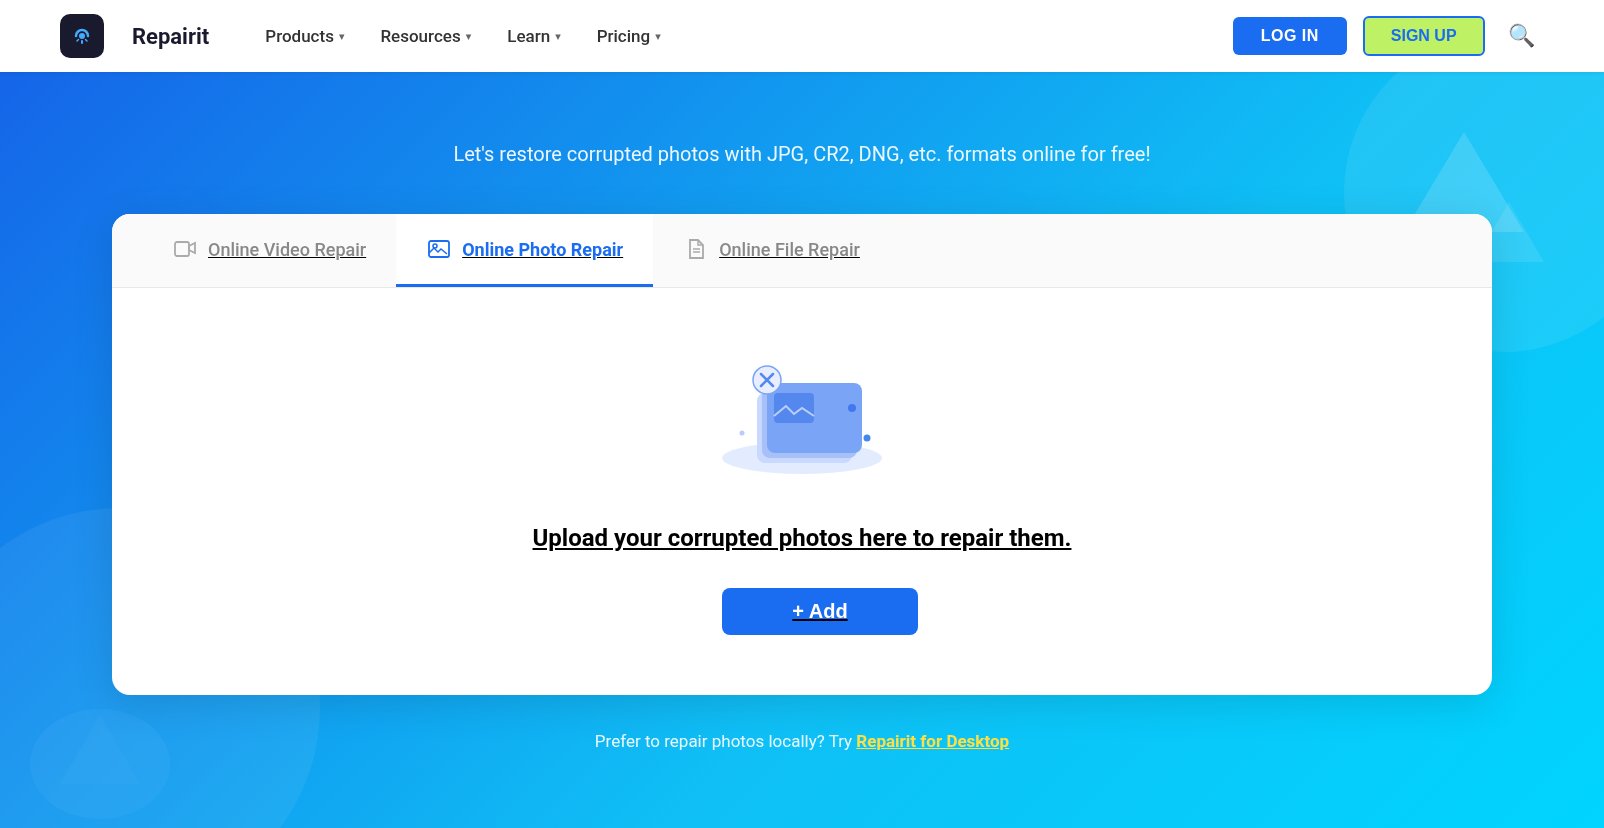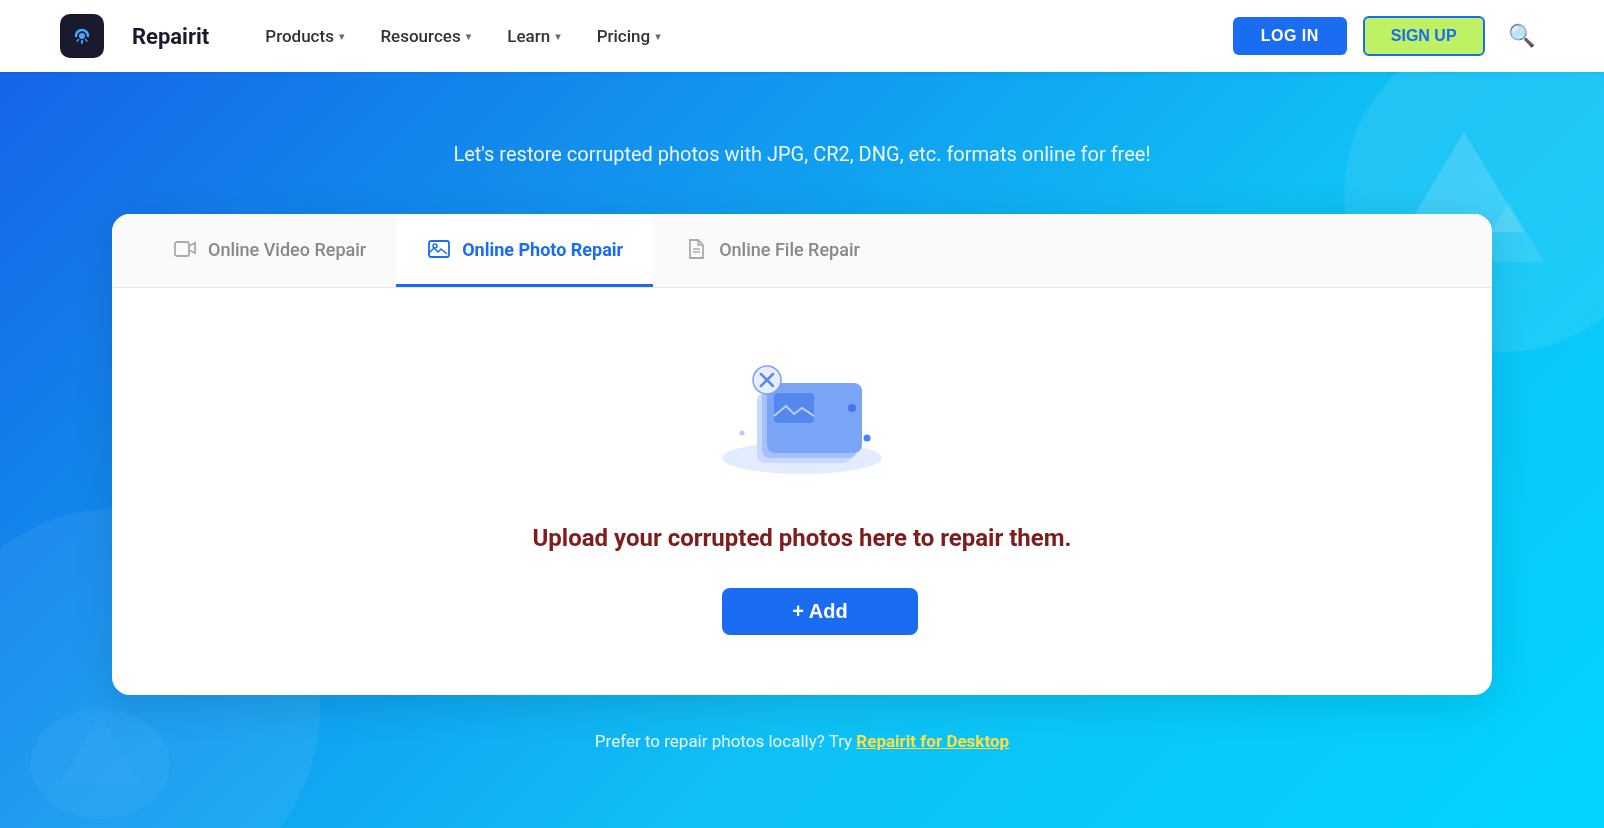--- a/index.html
+++ b/index.html
@@ -157,20 +157,21 @@
     .repair-card {
       background: #fff;
       border-radius: 18px;
       max-width: 1380px;
       margin: 0 auto;
       position: relative;
       z-index: 2;
       box-shadow: 0 8px 40px rgba(0,0,0,0.12);
       overflow: hidden;
       min-height: 420px;
+      text-decoration: underline;
     }
 
     
     .tabs {
       display: flex;
       align-items: center;
       border-bottom: 1px solid #e8e8e8;
       background: #fafafa;
       padding: 0 30px;
     }
@@ -214,21 +215,21 @@
     .photo-illustration {
       width: 200px;
       height: 150px;
       margin-bottom: 36px;
       position: relative;
     }
 
     .upload-text {
       font-size: 24px;
       font-weight: 700;
-      color: #7f1d1d;
+      color: #000000;
       margin-bottom: 36px;
       text-align: center;
     }
 
     .btn-add {
       background: #1a6cf0;
       color: #fff;
       border: none;
       border-radius: 8px;
       padding: 12px 70px;

